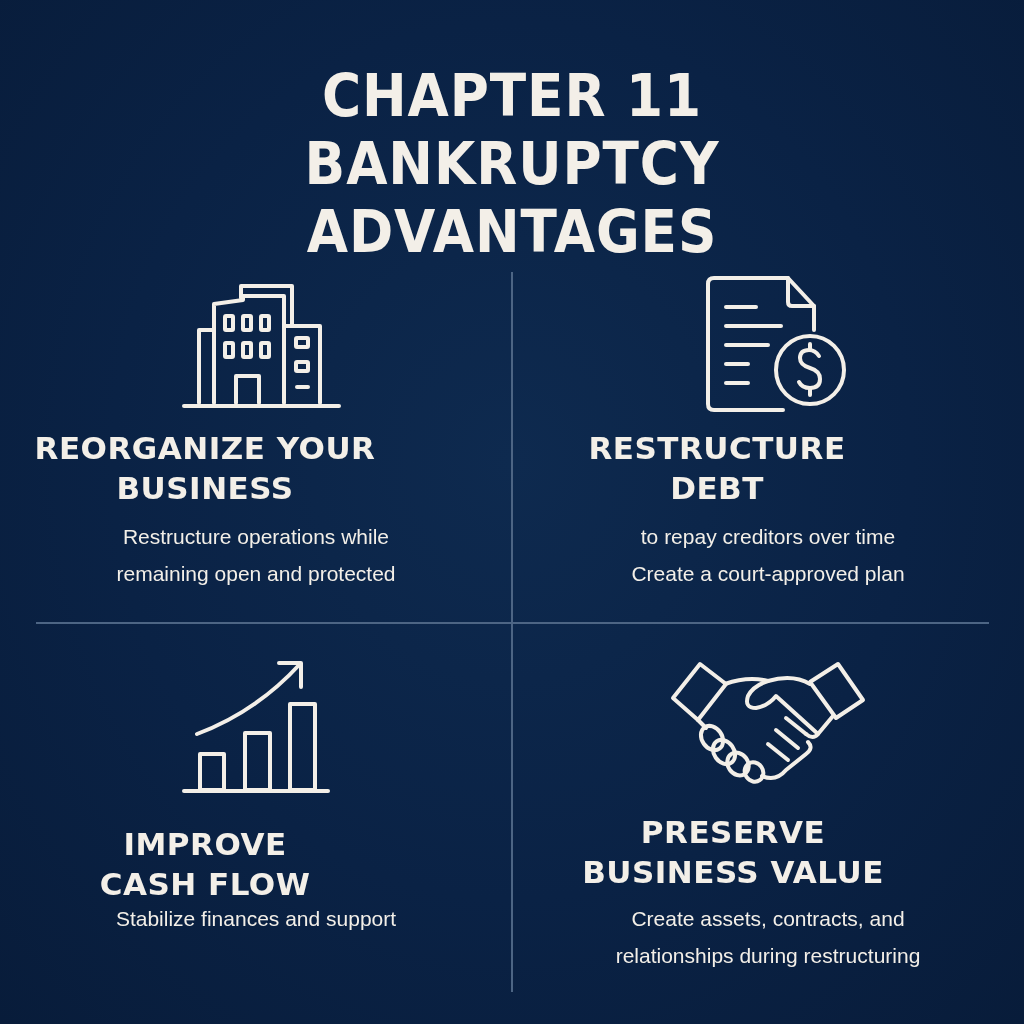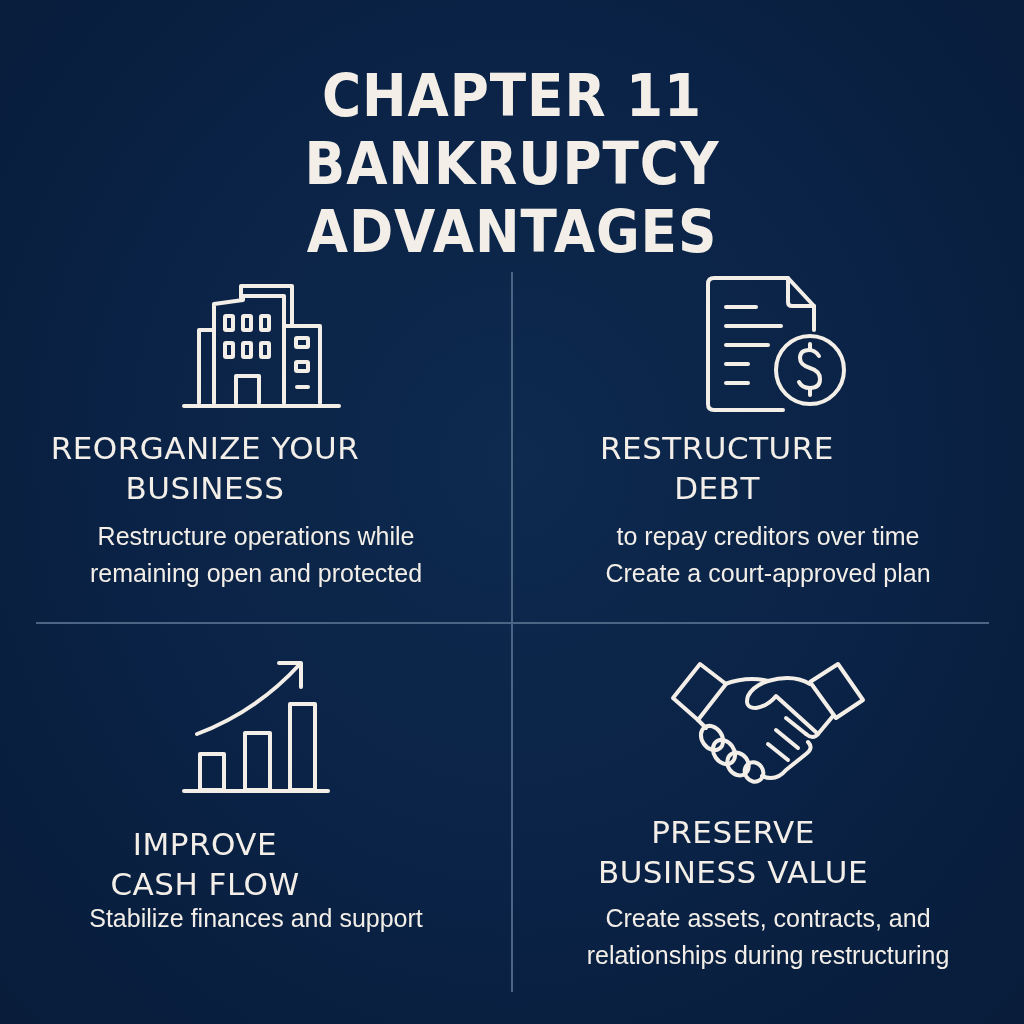--- a/index.html
+++ b/index.html
@@ -59,33 +59,33 @@
       left: 0;
       width: 512px;
       display: flex;
       justify-content: center;
     }
     .cell .heading {
       position: absolute;
       left: 0;
       width: 410px;
       font-family: "DejaVu Sans", sans-serif;
-      font-weight: normal;
+      font-weight: bold;
       font-size: 31px;
       line-height: 40px;
       letter-spacing: 0.5px;
       color: #f3efe8;
     }
     .cell .heading div { white-space: nowrap; }
     .cell .desc {
       position: absolute;
       left: 0;
       width: 512px;
       font-family: "Liberation Sans", sans-serif;
-      font-size: 25px;
+      font-size: 21px;
       line-height: 37px;
       color: #f3efe8;
     }
     .cell .desc div { white-space: nowrap; }
 
     #cell-1 { left: 0; top: 0; }
     #cell-2 { left: 512px; top: 0; }
     #cell-3 { left: 0; top: 0; }
     #cell-4 { left: 512px; top: 0; }
 

